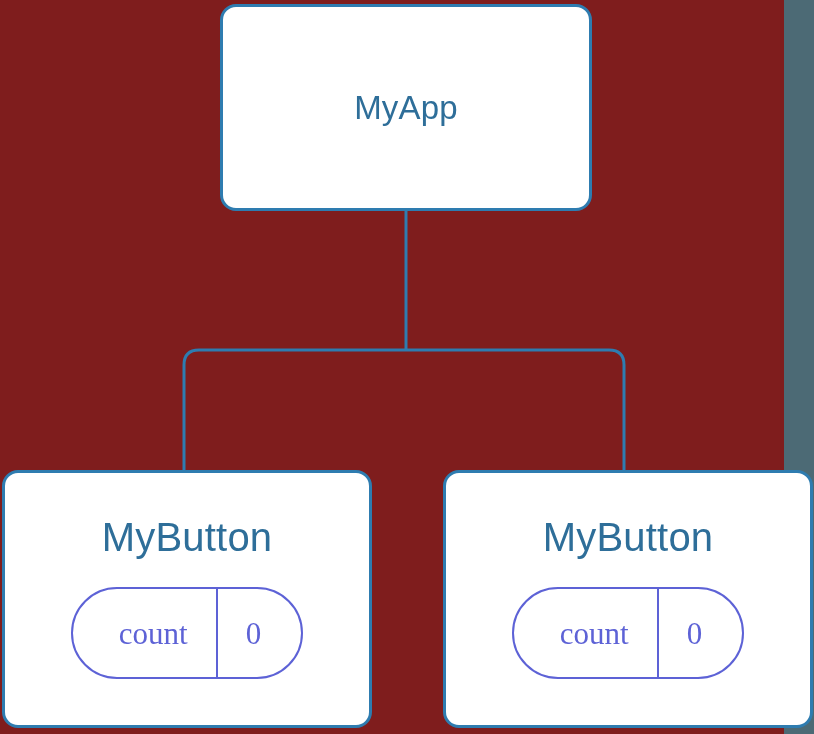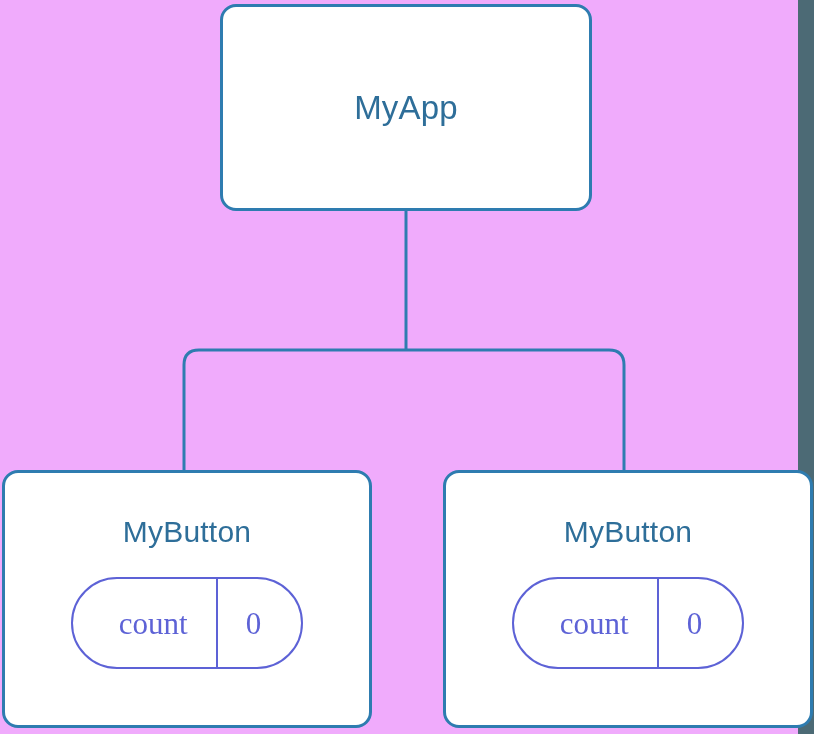--- a/index.html
+++ b/index.html
@@ -11,22 +11,21 @@
     width: 814px;
     height: 734px;
     background: #4c6a75;
     font-family: "Liberation Sans", sans-serif;
     overflow: hidden;
   }
   #stage {
     position: relative;
     width: 784px;
     height: 734px;
-    background: #f0abfc;
-    padding-left: 14px;
+    background: #7f1d1d;
   }
 
   
   #connectors {
     position: absolute;
     left: 0;
     top: 0;
     width: 814px;
     height: 734px;
     pointer-events: none;
@@ -65,21 +64,21 @@
   }
   #node-child-0 {
     left: 2px;
     width: 370px;
   }
   #node-child-1 {
     left: 443px;
     width: 370px;
   }
   .node-child .node-title {
-    font-size: 30px;
+    font-size: 40px;
     line-height: 1;
   }
 
   .node-title {
     color: #2e6e99;
     font-weight: 400;
     letter-spacing: 0.2px;
     white-space: nowrap;
   }
 

